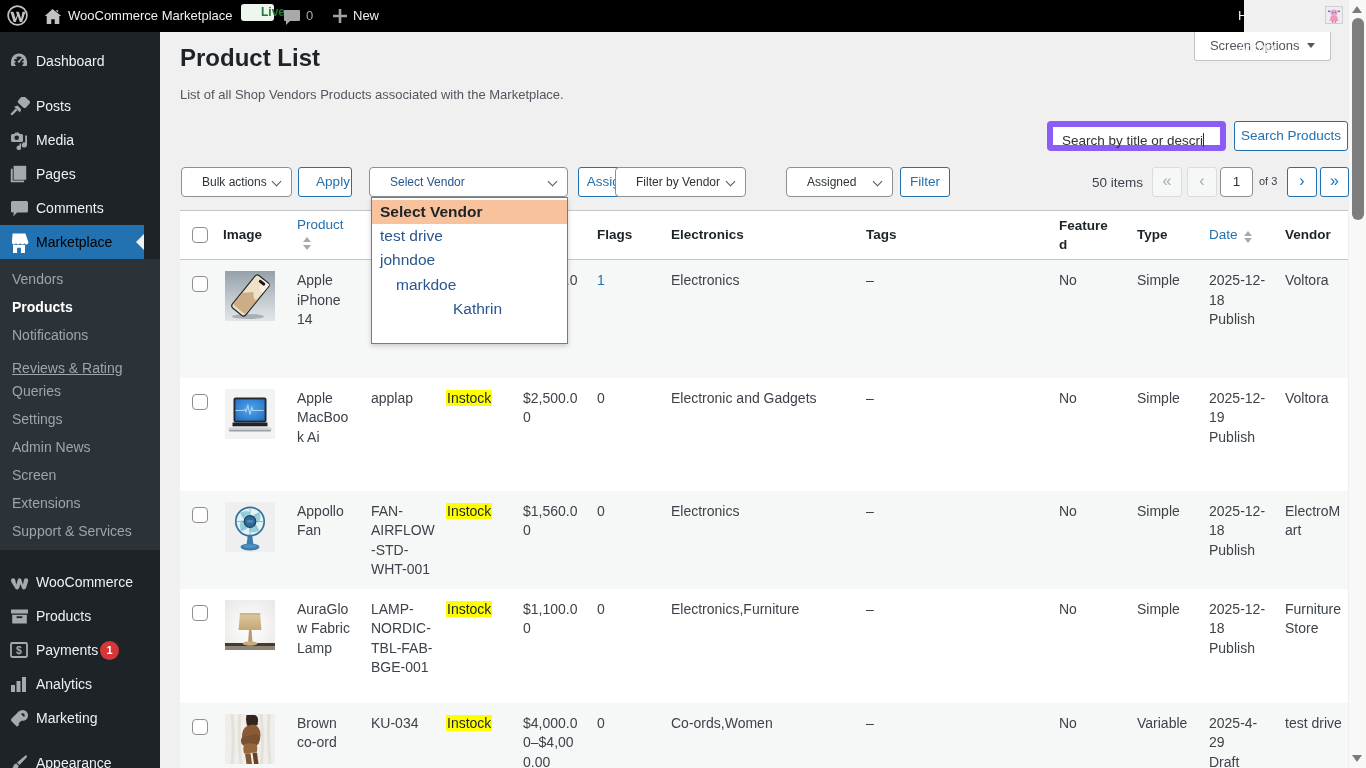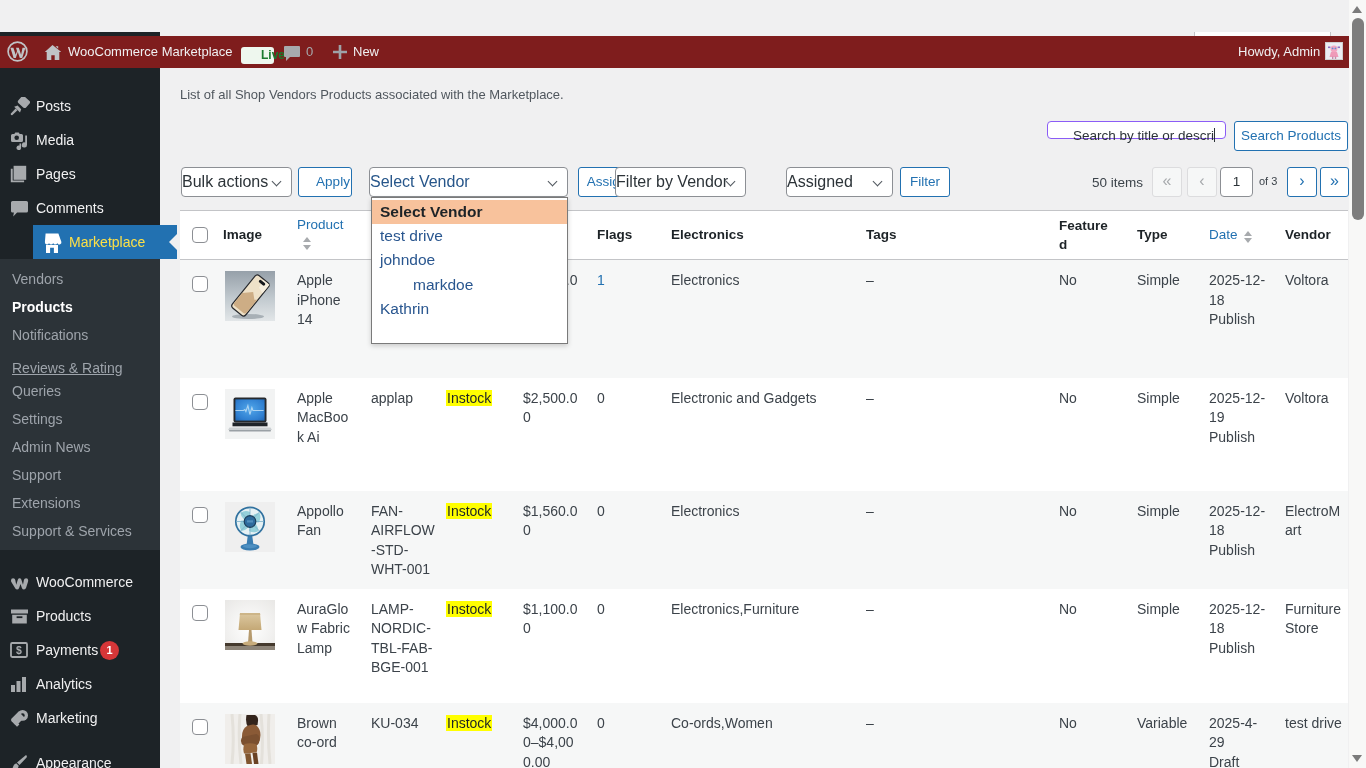--- a/index.html
+++ b/index.html
@@ -1,31 +1,31 @@
 <!DOCTYPE html>
 <html><head>
 <meta charset="utf-8">
 <title>Product List</title>
 <style>
 * { margin:0; padding:0; box-sizing:border-box; }
 html,body { width:1366px; height:768px; overflow:hidden; }
 body { position:relative; background:#f0f0f1; font-family:"Liberation Sans",sans-serif; color:#2c3338; }
 .abs { position:absolute; }
 
-#adminbar { position:absolute; left:0; top:0; width:1349px; height:32px; background:#7f1d1d; color:#f0f0f1; font-size:13px; z-index:30;margin-top:36px; }
+#adminbar { position:absolute; left:0; top:0; width:1244px; height:32px; background:#000000; color:#f0f0f1; font-size:13px; z-index:30; }
 #adminbar .txt { position:absolute; top:0; line-height:32px; }
 
 #sidebar { position:absolute; left:0; top:32px; width:160px; height:736px; background:#1d2327; z-index:20; }
 .mitem { position:absolute; left:0; width:144px; height:34px; color:#f0f0f1; font-size:14px; }
 .mitem .lbl { position:absolute; left:36px; top:0; line-height:34px; }
 .mitem svg { position:absolute; left:10px; top:9px; }
 .sub { position:absolute; left:12px; width:145px; font-size:14px; color:#9ea4ab; line-height:28px; height:28px; }
 
 .btn { position:absolute; height:30px; background:#fff; border:1px solid #2271b1; border-radius:3px; color:#2271b1; font-size:13.5px; line-height:28px; text-align:center; }
-.sel { position:absolute; height:30px; background:#fff; border:1px solid #8c8f94; border-radius:4px; color:#2c3338; font-size:16px; line-height:28px; padding-left:0; }
+.sel { position:absolute; height:30px; background:#fff; border:1px solid #8c8f94; border-radius:4px; color:#2c3338; font-size:12px; line-height:28px; padding-left:20px; }
 .sel .chev { position:absolute; right:11px; top:10px; width:7px; height:7px; border-right:1.8px solid #50575e; border-bottom:1.8px solid #50575e; transform:rotate(45deg); }
 .pg { position:absolute; height:30px; width:30px; border-radius:3px; text-align:center; line-height:26px; font-size:16px; }
 .pg.off { background:#f6f7f7; border:1px solid #dcdcde; color:#a7aaad; }
 .pg.on { background:#fff; border:1px solid #2271b1; color:#2271b1; }
 
 #tbl { position:absolute; left:180px; top:210px; width:1168px; border-collapse:collapse; table-layout:fixed; background:#fff; font-size:14px; color:#3c434a; }
 #tbl td, #tbl th { vertical-align:top; padding:11px 10px 0 10px; line-height:19.5px; text-align:left; white-space:nowrap; }
 #tbl th { vertical-align:middle; padding-top:0; padding-bottom:0; font-weight:700; font-size:13.5px; color:#1d2327; white-space:normal; }
 #tbl thead tr { height:49px; border-top:1px solid #c3c4c7; border-bottom:1px solid #c3c4c7; }
 tr.odd { background:#f6f7f7; }
@@ -38,21 +38,21 @@
 .sort i { display:block; width:0; height:0; border-left:4.5px solid transparent; border-right:4.5px solid transparent; }
 .sort .up { border-bottom:5px solid #a7aaad; margin-bottom:3px; }
 .sort .dn { border-top:5px solid #a7aaad; }
 </style>
 </head>
 <body>
 
 <div class="abs" style="left:1194px; top:32px; width:137px; height:29px; background:#fff; border:1px solid #c3c4c7; border-top:none; border-radius:0 0 3px 3px; color:#50575e; font-size:13px; line-height:27px; text-align:center; z-index:5;">Screen Options <span style="display:inline-block; width:0; height:0; border-left:4px solid transparent; border-right:4px solid transparent; border-top:5px solid #50575e; vertical-align:2px; margin-left:4px;"></span></div>
 <div class="abs" style="left:180px; top:44px; font-size:24px; font-weight:700; color:#1d2327;">Product List</div>
 <div class="abs" style="left:180px; top:87px; font-size:13px; color:#50575e;">List of all Shop Vendors Products associated with the Marketplace.</div>
-<div class="abs" style="left:1047px; top:121px; width:179px; height:18px; background:#fff; border:1px solid #8b5cf6; border-radius:4px; font-size:13.5px; line-height:28px; padding-left:25px; color:#2c3338;">Search by title or descri<span style="display:inline-block;width:1px;height:14px;background:#2c3338;vertical-align:-2px;"></span></div>
+<div class="abs" style="left:1047px; top:121px; width:179px; height:30px; background:#fff; border:6px solid #8b5cf6; border-radius:4px; font-size:13.5px; line-height:28px; padding-left:9px; color:#2c3338;">Search by title or descri<span style="display:inline-block;width:1px;height:14px;background:#2c3338;vertical-align:-2px;"></span></div>
 <div class="btn" style="left:1234px; top:121px; width:114px;">Search Products</div>
 
 <div class="sel" style="left:181px; top:167px; width:111px;">Bulk actions<span class="chev"></span></div>
 <div class="btn" style="left:298px; top:167px; width:54px;padding-left:16px;">Apply</div>
 <div class="sel" style="left:369px; top:167px; width:199px; color:#27568a;">Select Vendor<span class="chev"></span></div>
 <div class="btn" style="left:578px; top:167px; width:58px;">Assign</div>
 <div class="sel" style="left:615px; top:167px; width:131px;">Filter by Vendor<span class="chev"></span></div>
 <div class="sel" style="left:786px; top:167px; width:107px;">Assigned<span class="chev"></span></div>
 <div class="btn" style="left:900px; top:167px; width:50px;">Filter</div>
 <div class="abs" style="left:1092px; top:175px; font-size:13.5px; color:#3c434a;">50 items</div>
@@ -266,34 +266,34 @@
 <td>Variable</td>
 <td>2025-4-<br>29<br>Draft</td>
 <td>test drive</td>
 </tr>
 </tbody>
 </table>
 <div class="abs" style="left:371px; top:197px; width:197px; height:147px; background:#fff; border:1px solid #7a7a7a; z-index:40; font-size:15.5px; color:#29568f; box-shadow:0 2px 5px rgba(0,0,0,0.18); padding-top:2px;">
   <div style="height:24.2px; line-height:23px; padding-left:8px; background:#f8c29c; color:#1d2327; font-weight:700;">Select Vendor</div>
   <div style="height:24.2px; line-height:23px; padding-left:8px;">test drive</div>
   <div style="height:24.2px; line-height:23px; padding-left:8px;">johndoe</div>
-  <div style="height:24.2px; line-height:23px; padding-left:4px;margin-left:37px;">markdoe</div>
-  <div style="height:24.2px; line-height:23px; padding-left:8px;">Kathrin</div>
+  <div style="height:24.2px; line-height:23px; padding-left:24px;">markdoe</div>
+  <div style="height:24.2px; line-height:23px; padding-left:16px;text-align:center;">Kathrin</div>
 </div>
 <div id="adminbar">
   <svg style="position:absolute; left:7px; top:5px;" width="21" height="21" viewBox="0 0 21 21">
       <circle cx="10.5" cy="10.5" r="9.4" fill="none" stroke="#c0c3c6" stroke-width="1.7"></circle>
       <path d="M3.4 6.7 h3 l2.3 7 1.3-3.8-1-3.2 h2.8 l2.3 7 1.4-7 h2.9 l-3.2 10.4 h-2.4 l-2-6-2 6 H6.6 z" fill="#c0c3c6"></path>
     </svg>
   <svg style="position:absolute; left:44px; top:8px;" width="17" height="17" viewBox="0 0 17 17">
       <path d="M11.8 2.2 h2.4 v2.6 l-2.4-2.2 z" fill="#c0c3c6"></path>
       <path d="M8.5 1 L0.8 8 h1.9 V16 h4.6 v-4.8 h3.4 V16 h4.6 V8 h1.9 z" fill="#c0c3c6"></path>
     </svg>
   <span class="txt" style="left:68px; color:#f0f0f1;">WooCommerce Marketplace</span>
-  <span style="position:absolute; left:241px; top:11px; width:33px; height:17px; background:#eef7ee; color:#1a7a2e; border-radius:3px; font-size:12px; font-weight:700; text-align:right; line-height:17px;padding-left:20px;">Live</span>
+  <span style="position:absolute; left:241px; top:4px; width:33px; height:17px; background:#eef7ee; color:#1a7a2e; border-radius:3px; font-size:12px; font-weight:700; text-align:right; line-height:17px;padding-left:20px;">Live</span>
   <svg style="position:absolute; left:284px; top:8px;" width="16" height="17" viewBox="0 0 16 17">
       <path d="M1 2 h14 a1 1 0 0 1 1 1 v9 a1 1 0 0 1 -1 1 h-9 l-4 4 v-4 h-1 a1 1 0 0 1 -1 -1 v-9 a1 1 0 0 1 1 -1z" fill="#a7aaad"></path>
     </svg>
   <span class="txt" style="left:306px; color:#a7aaad;">0</span>
   <svg style="position:absolute; left:333px; top:9px;" width="14" height="14" viewBox="0 0 14 14">
       <path d="M5.7 0 h2.6 v5.7 H14 v2.6 H8.3 V14 H5.7 V8.3 H0 V5.7 h5.7 z" fill="#9ea3a8"></path>
     </svg>
   <span class="txt" style="left:353px; color:#f0f0f1;">New</span>
   <span class="txt" style="left:1238px; color:#f0f0f1;">Howdy, Admin</span>
   <span style="position:absolute; left:1325px; top:6px; width:18px; height:18px; background:#e8e8e8; border:1px solid #cfcfcf;">
@@ -348,39 +348,39 @@
         <path d="M0.8 3.8 h1.9 v11.6 h11.4 v1.9 H0.8 z" fill="#a7aaad"></path>
       </svg>
       <span class="lbl">Pages</span>
     </div>
   <div class="mitem" style="top:159px;">
       <svg width="19" height="18" viewBox="0 0 19 18" style="top:9px;">
         <path d="M2.6 1 h13.8 a1.6 1.6 0 0 1 1.6 1.6 v8.3 a1.6 1.6 0 0 1 -1.6 1.6 h-9.3 l-3.9 4 0.7-4 h-1.3 a1.6 1.6 0 0 1 -1.6 -1.6 V2.6 a1.6 1.6 0 0 1 1.6 -1.6z" fill="#a7aaad"></path>
       </svg>
       <span class="lbl">Comments</span>
     </div>
-  <div class="mitem" style="top:193px; background:#2271b1; color:#fde047;margin-left:33px;">
+  <div class="mitem" style="top:193px; background:#2271b1; color:#000000;">
       <svg width="22" height="22" viewBox="0 0 22 22" style="top:7px; left:8px;">
         <g fill="#fff">
           <path d="M4.6 1.5 h12.8 l3 8.6 a2.1 2.1 0 0 1 -4.1 0.9 a2.15 2.15 0 0 1 -4.15 0 a2.15 2.15 0 0 1 -4.15 0 a2.1 2.1 0 0 1 -4.1 -0.9 z"></path>
           <path d="M5 13 h12 v8 h-4.1 v-5.2 h-3.8 V21 H5 z"></path>
         </g>
       </svg>
       <span class="lbl">Marketplace</span>
       <span style="position:absolute; right:0; top:9px; width:0; height:0; border-top:8px solid transparent; border-bottom:8px solid transparent; border-right:8px solid #f0f0f1;"></span>
     </div>
   <div style="position:absolute; left:0; top:227px; width:160px; height:291px; background:#2c3338;"></div>
   <div class="sub" style="top:233px;">Vendors</div>
   <div class="sub" style="top:261px; color:#fff; font-weight:700;">Products</div>
   <div class="sub" style="top:289px;">Notifications</div>
   <div class="sub" style="top:322px;text-decoration:underline;">Reviews &amp; Rating</div>
   <div class="sub" style="top:345px;">Queries</div>
   <div class="sub" style="top:373px;">Settings</div>
   <div class="sub" style="top:401px;">Admin News</div>
-  <div class="sub" style="top:429px;">Support</div>
+  <div class="sub" style="top:429px;">Screen</div>
   <div class="sub" style="top:457px;">Extensions</div>
   <div class="sub" style="top:485px;">Support &amp; Services</div>
   <div class="mitem" style="top:533px;">
       <svg width="20" height="15" viewBox="0 0 20 15" style="top:11px;">
         <path d="M1 4.6 q0-2.3 2.1-2.3 q1.9 0 2.2 1.8 l0.9 4.7 1.7-5.2 q0.5-1.4 1.7-1.4 q1.2 0 1.7 1.4 l1.7 5.2 0.9-4.7 q0.3-1.8 2.2-1.8 q2.1 0 2.1 2.3 q0 0.6-0.2 1.2 l-1.9 5.9 q-0.6 1.8-2.1 1.8 q-1.5 0-2.1-1.6 l-1.4-4-1.4 4 q-0.6 1.6-2.1 1.6 q-1.5 0-2.1-1.8 L1.2 5.8 Q1 5.2 1 4.6z" fill="#a7aaad"></path>
       </svg>
       <span class="lbl">WooCommerce</span>
     </div>
   <div class="mitem" style="top:567px;">
       <svg width="19" height="17" viewBox="0 0 19 17" style="top:9px;">

